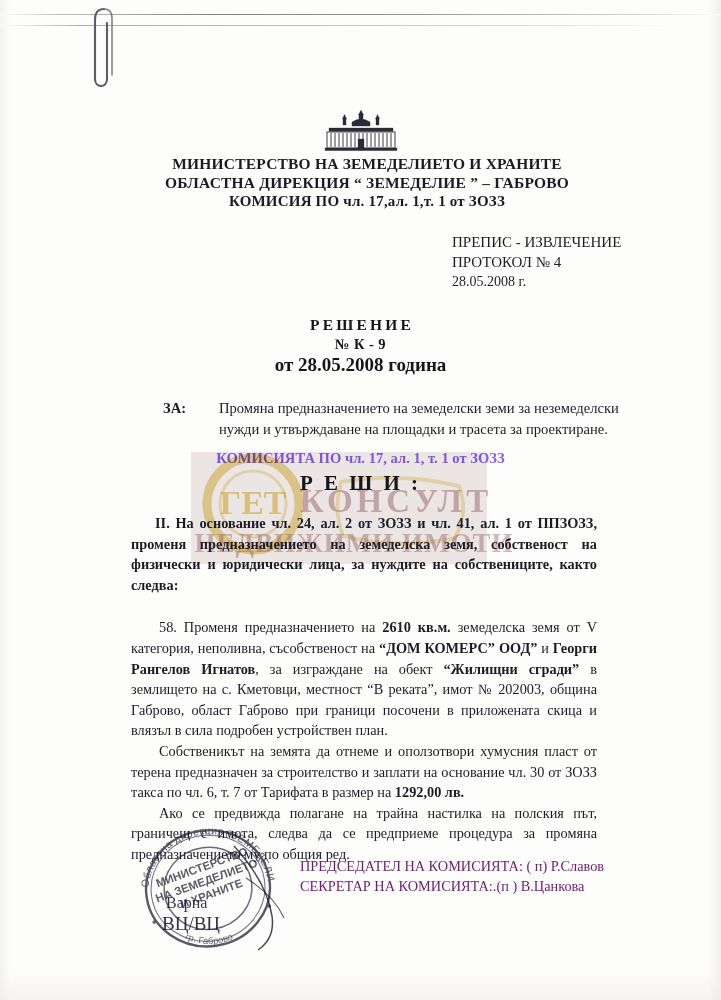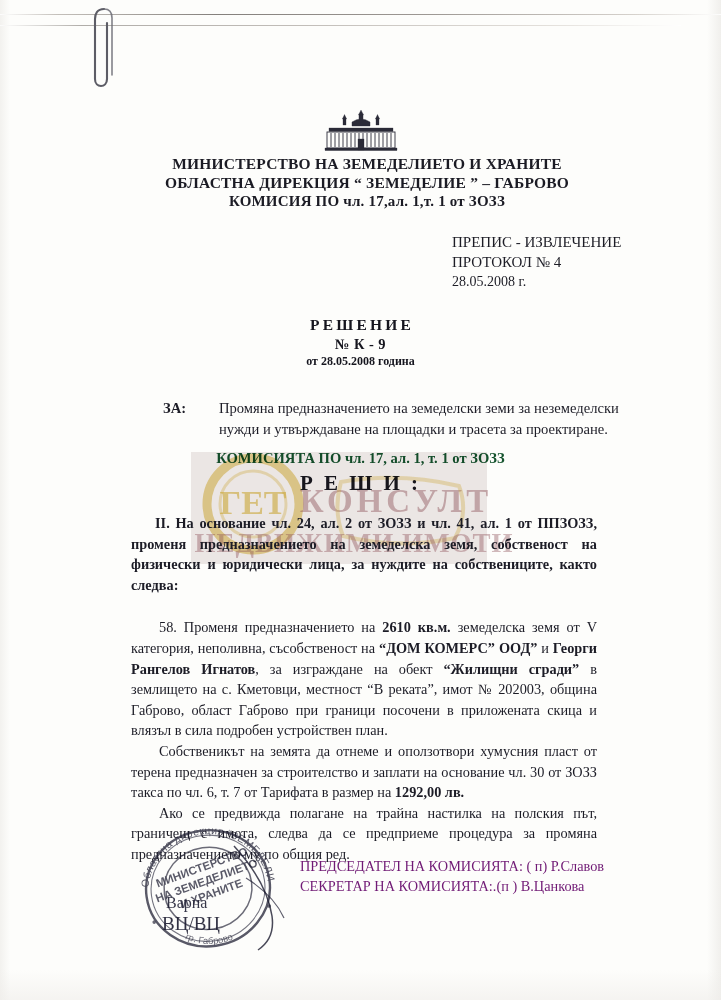--- a/index.html
+++ b/index.html
@@ -102,21 +102,21 @@
     padding-left: 3px;
   }
   .decision .d-num {
     font-weight: bold;
     font-size: 14.5px;
     margin-top: 2px;
     letter-spacing: .4px;
   }
   .decision .d-date {
     font-weight: bold;
-    font-size: 12px;
+    font-size: 19px;
     margin-top: 1px;
   }
 
   
   .subject {
     position: absolute;
     left: 163px; top: 398px;
     width: 480px;
     font-size: 14.6px;
     line-height: 21px;
@@ -130,21 +130,21 @@
   }
   .subject .sj-text { display: block; overflow: hidden; }
 
   
   .commission {
     position: absolute;
     left: 0; right: 0; top: 450px;
     text-align: center;
     font-weight: bold;
     font-size: 14.6px;
-    color: #14532d;
+    color: #8b5cf6;
   }
   .resolves {
     position: absolute;
     left: 0; right: 0; top: 471px;
     text-align: center;
     font-weight: bold;
     font-size: 21px;
     letter-spacing: 3px;
     color: #18181f;
   }

